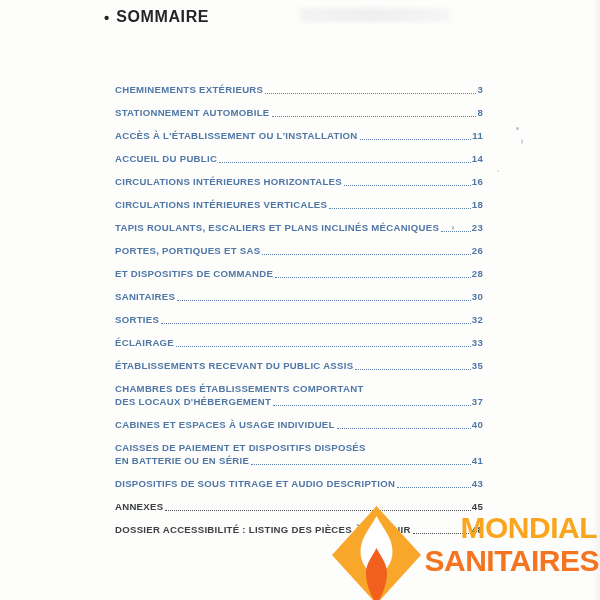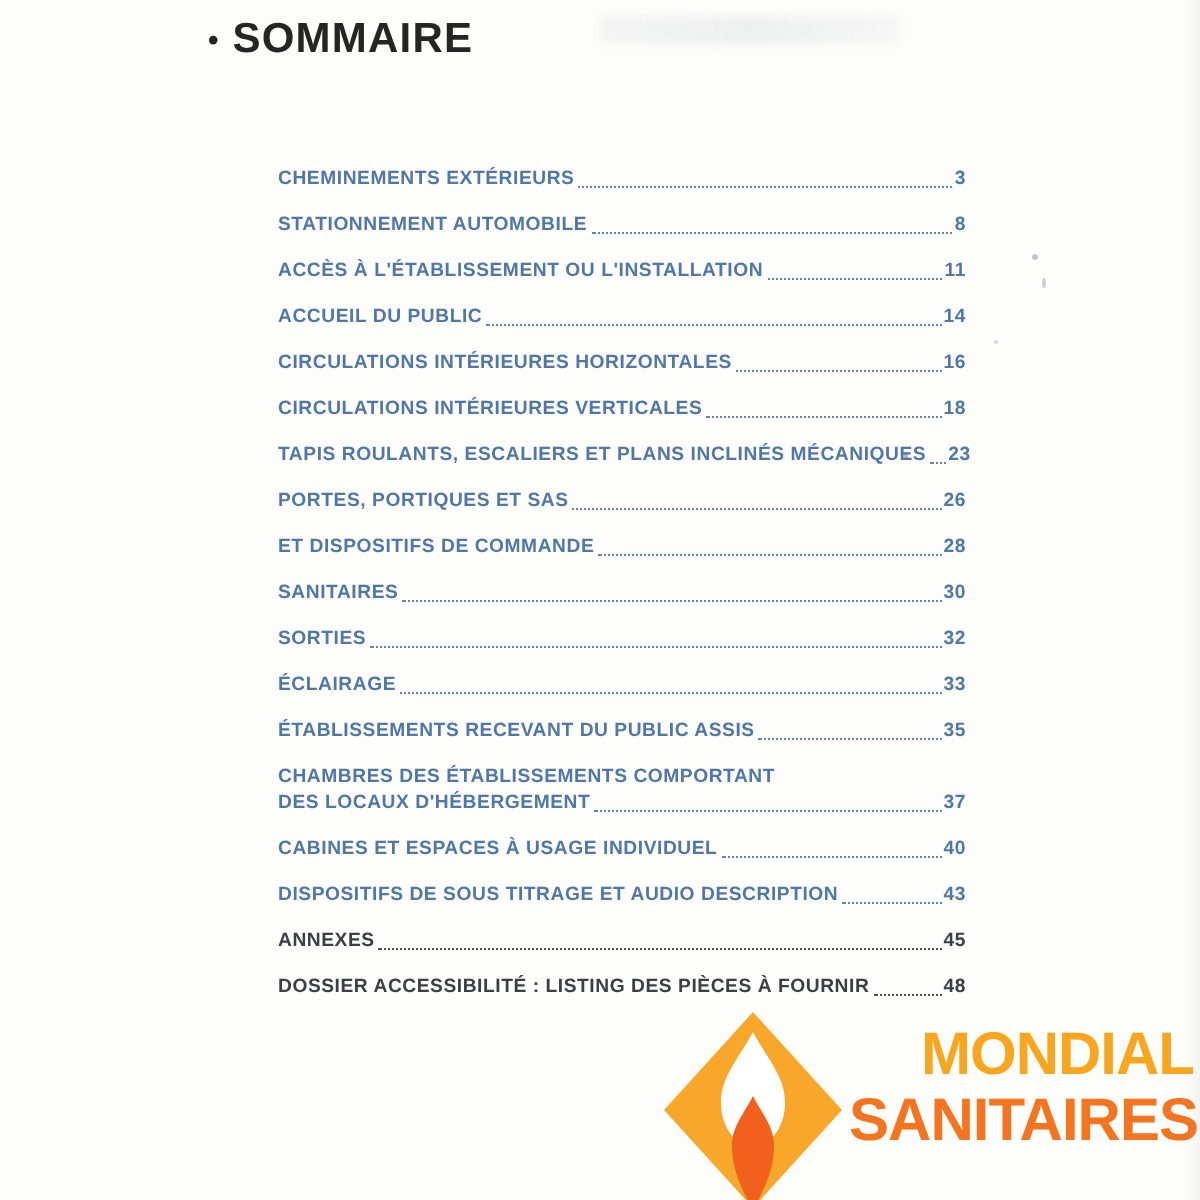--- a/index.html
+++ b/index.html
@@ -10,28 +10,28 @@
   }
   .sheet { position:absolute; inset:0; }
 
   
   .title-row {
     position:absolute; left:104px; top:8px;
     display:flex; align-items:center; gap:7px;
     color:var(--title_black);
   }
   .title-row .bullet { font-size:15px; font-weight:bold; line-height:1; }
-  .title-row .title  { font-size:21px; font-weight:bold; letter-spacing:0.6px;text-align:right; }
+  .title-row .title  { font-size:16px; font-weight:bold; letter-spacing:0.6px;text-align:right; }
 
   
   .toc { position:absolute; left:115px; top:83px; width:368px; }
   .toc-row {
     color:var(--toc_blue);
     font-weight:bold; font-size:9.6px; letter-spacing:0.28px;
-    line-height:13px; margin-bottom:10px;margin-left:24px;
+    line-height:13px; margin-bottom:10px;
   }
   .toc-row.dark { color:var(--toc_dark); }
   .toc-row .pre-line { white-space:nowrap; }
   .toc-row .line2 { display:flex; align-items:flex-end; }
   .toc-row .lbl { white-space:nowrap; }
   .toc-row .leader {
     flex:1 1 auto; min-width:8px;
     border-bottom:1.7px dotted currentColor;
     margin:0 1px 2px 2px; opacity:0.9;
   }
@@ -205,20 +205,28 @@
 
     <div class="toc-row">
 
       <div class="line2">
         <span class="lbl">CABINES ET ESPACES À USAGE INDIVIDUEL</span>
         <span class="leader"></span>
         <span class="page-num">40</span>
       </div>
     </div>
 
+    <div class="toc-row">
+      <div class="pre-line">CAISSES DE PAIEMENT ET DISPOSITIFS DISPOSÉS</div>
+      <div class="line2">
+        <span class="lbl">EN BATTERIE OU EN SÉRIE</span>
+        <span class="leader"></span>
+        <span class="page-num">41</span>
+      </div>
+    </div>
 
     <div class="toc-row">
 
       <div class="line2">
         <span class="lbl">DISPOSITIFS DE SOUS TITRAGE ET AUDIO DESCRIPTION</span>
         <span class="leader"></span>
         <span class="page-num">43</span>
       </div>
     </div>
 

